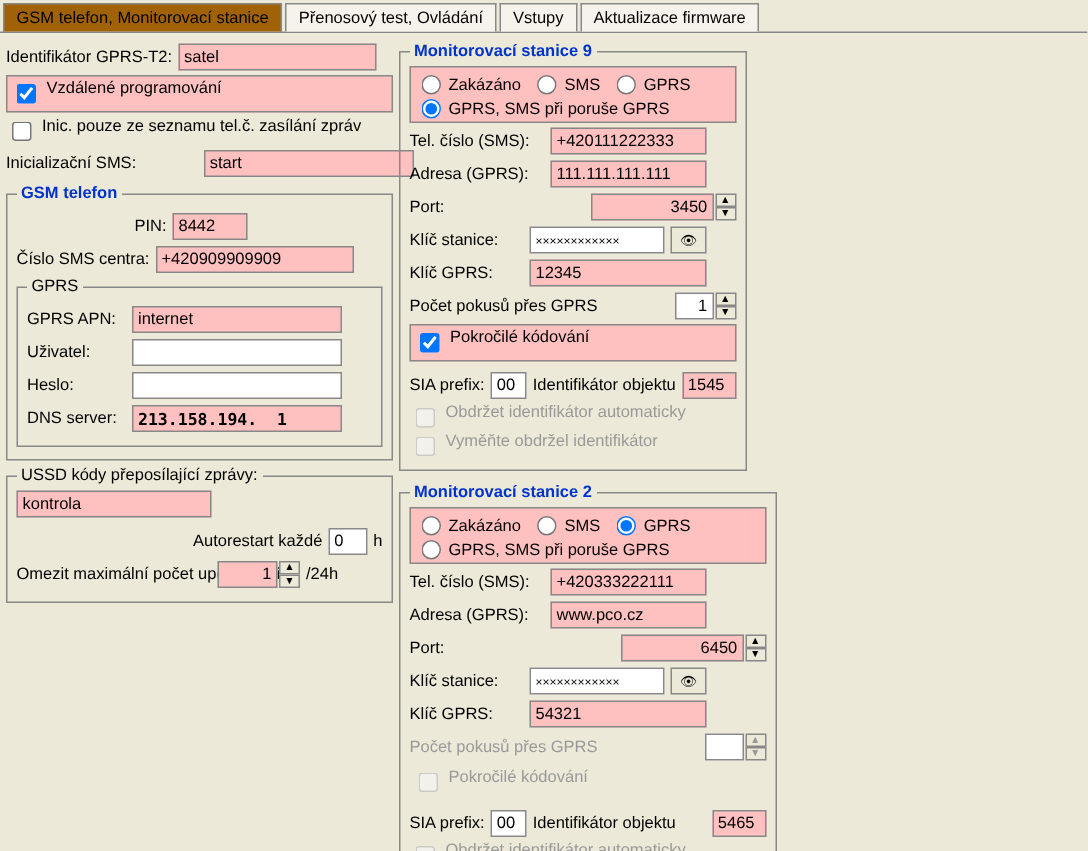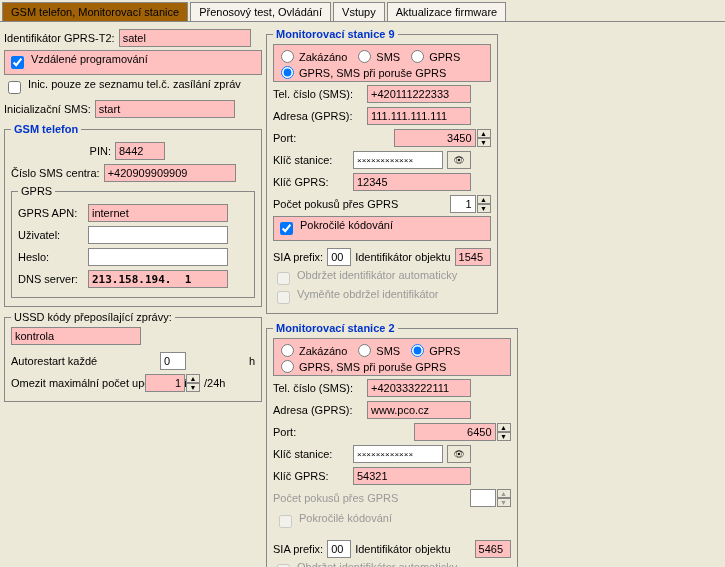--- a/index.html
+++ b/index.html
@@ -48,21 +48,21 @@
     <div class="chk pink" style="padding:2px;border:1px solid #888;">
       <input type="checkbox" checked="" style="">
       <span>Vzdálené programování</span>
     </div>
     <div class="chk" style="margin-top:3px">
       <input type="checkbox" style="">
       <span>Inic. pouze ze seznamu tel.č. zasílání zpráv</span>
     </div>
     <div class="row">
       <label>Inicializační SMS:</label>
-      <input type="text" class="pink" style="width: 140px;" value="start">
+      <input type="text" class="pink" style="width: 140px; margin-left: 41px;" value="start">
     </div>
 
     <fieldset>
       <legend class="blue">GSM telefon</legend>
       <div class="row">
         <label style="width:100px;text-align:right">PIN:</label>
         <input type="text" class="pink" style="width: 50px;" value="8442">
       </div>
       <div class="row">
         <label>Číslo SMS centra:</label>
@@ -85,21 +85,21 @@
         <div class="row">
             <label style="width:66px">DNS server:</label>
             <input type="text" class="pink" style="width: 140px; font-family: monospace; font-weight: bold;" value="213.158.194.  1">
           </div>
       </fieldset>
     </fieldset>
 
     <fieldset>
       <legend>USSD kódy přeposílající zprávy:</legend>
       <input type="text" class="pink" style="width: 130px;" value="kontrola">
-      <div class="row" style="justify-content:space-between;margin-top:6px">
+      <div class="row" style="justify-content:flex-end;margin-top:6px">
         <label>Autorestart každé</label>
         <input type="text" class="white" style="width: 26px;" value="0">
         <span>h</span>
       </div>
       <div class="row">
         <label style="width:130px">Omezit maximální počet upozornění</label>
         <div class="spin">
           <input type="text" class="pink" value="1" style="">
           <div class="arrows">
               <span>▲</span>

